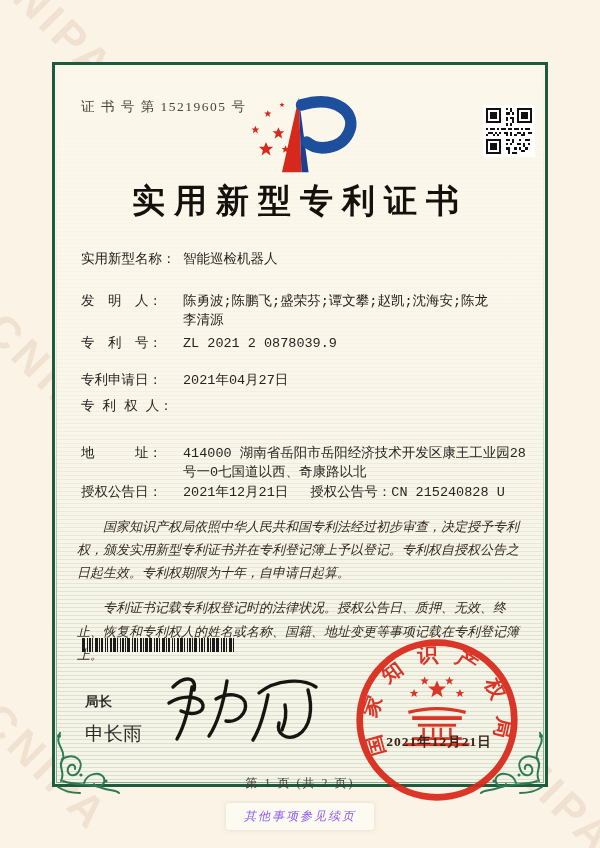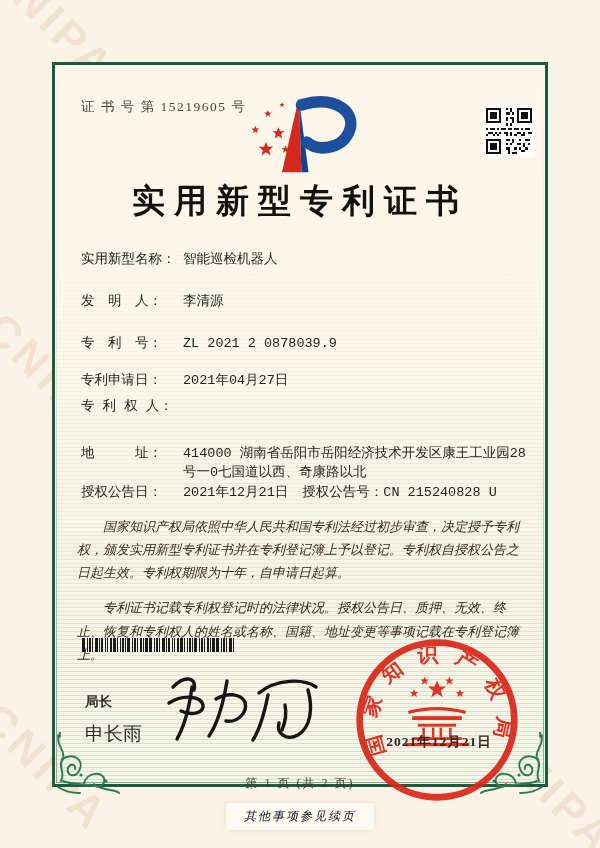--- a/index.html
+++ b/index.html
@@ -19,41 +19,41 @@
   .certno{left:26px;top:33px;font-size:13.5px;letter-spacing:1.5px;color:#4a463c;}
   .logo{left:188px;top:24px;width:124px;height:92px;}
   .qr{left:428px;top:40px;width:52px;height:52px;background:#ffffff;padding:3px;box-sizing:border-box;}
   .title{left:0;top:114px;width:100%;text-align:center;font-size:33px;font-weight:bold;
          letter-spacing:9px;color:#14110d;}
   .frow{left:26px;right:12px;display:flex;align-items:flex-start;font-size:13.5px;
         line-height:19px;color:#262420;font-family:Liberation Mono, monospace;}
   .flabel{flex:0 0 102px;white-space:pre;}
   .fval{flex:1;}
   .fval .line{display:block;}
-  .lb2{flex:0 0 auto;margin-left:14px;white-space:pre;}
+  .lb2{flex:0 0 auto;margin-left:22px;white-space:pre;}
   .vb{flex:0 0 auto;}
   .paras{left:10px;top:438px;width:472px;font-size:13px;line-height:1.78;color:#33291f;
          font-style:italic;}
   .paras p{margin:12px;text-indent:2em;}
   .barcode{left:27px;top:573px;width:152px;height:14px;}
   .sig-title{left:30px;top:628px;font-family:"Liberation Sans","DejaVu Sans",sans-serif;
          font-size:13.5px;font-weight:bold;color:#2b2a26;}
   .sig-name{left:30px;top:656px;font-family:"Liberation Sans","DejaVu Sans",sans-serif;
          font-size:19px;font-weight:normal;color:#2b2a26;}
   .signature{left:100px;top:598px;width:180px;height:92px;}
   .seal{left:298px;top:571px;width:168px;height:168px;opacity:0.93;}
   .seal-date{left:294px;top:668px;width:180px;text-align:center;font-size:13.5px;
          letter-spacing:1px;color:#3a2318;font-weight:bold;}
   .pagenum{left:0;top:710px;width:100%;text-align:center;font-size:12px;letter-spacing:2px;color:#3c3a32;}
   .fl{width:66px;height:68px;}
   .fl-left{left:-1px;top:666px;}
   .fl-right{right:-1px;top:666px;transform:scaleX(-1);}
   .footer-note{position:absolute;left:50%;top:803px;transform:translateX(-50%);
          background:#fdfbf1;border-radius:3px;padding:5px 18px;font-size:12px;font-style:italic;
-         letter-spacing:2px;color:#0f172a;box-shadow:0 0 4px rgba(180,170,140,0.35);}
+         letter-spacing:2px;color:#8b5cf6;box-shadow:0 0 4px rgba(180,170,140,0.35);}
 </style>
 </head>
 <body>
 
 <svg width="0" height="0" style="position:absolute">
   <defs>
     <path id="star" d="M0,-9 L2.6,-2.9 9,-2.9 3.9,1.3 5.6,7.9 0,4 -5.6,7.9 -3.9,1.3 -9,-2.9 -2.6,-2.9 Z"></path>
     <path id="finder" fill-rule="evenodd" d="M0,0 H7 V7 H0 Z M1,1 V6 H6 V1 Z M2,2 H5 V5 H2 Z"></path>
   </defs>
 </svg>
@@ -97,20 +97,21 @@
 
     <div class="frow" style="top:185px">
       <span class="flabel">实用新型名称：</span>
       <span class="fval">
           <span class="line">智能巡检机器人</span>
         </span>
     </div>
     <div class="frow" style="top:227px">
       <span class="flabel">发　明　人：</span>
       <span class="fval">
+        <span class="line">陈勇波;陈鹏飞;盛荣芬;谭文攀;赵凯;沈海安;陈龙</span>
         <span class="line">李清源</span>
       </span>
     </div>
     <div class="frow" style="top:269px">
       <span class="flabel">专　利　号：</span>
       <span class="fval">
           <span class="line">ZL 2021 2 0878039.9</span>
         </span>
     </div>
     <div class="frow" style="top:306px">

